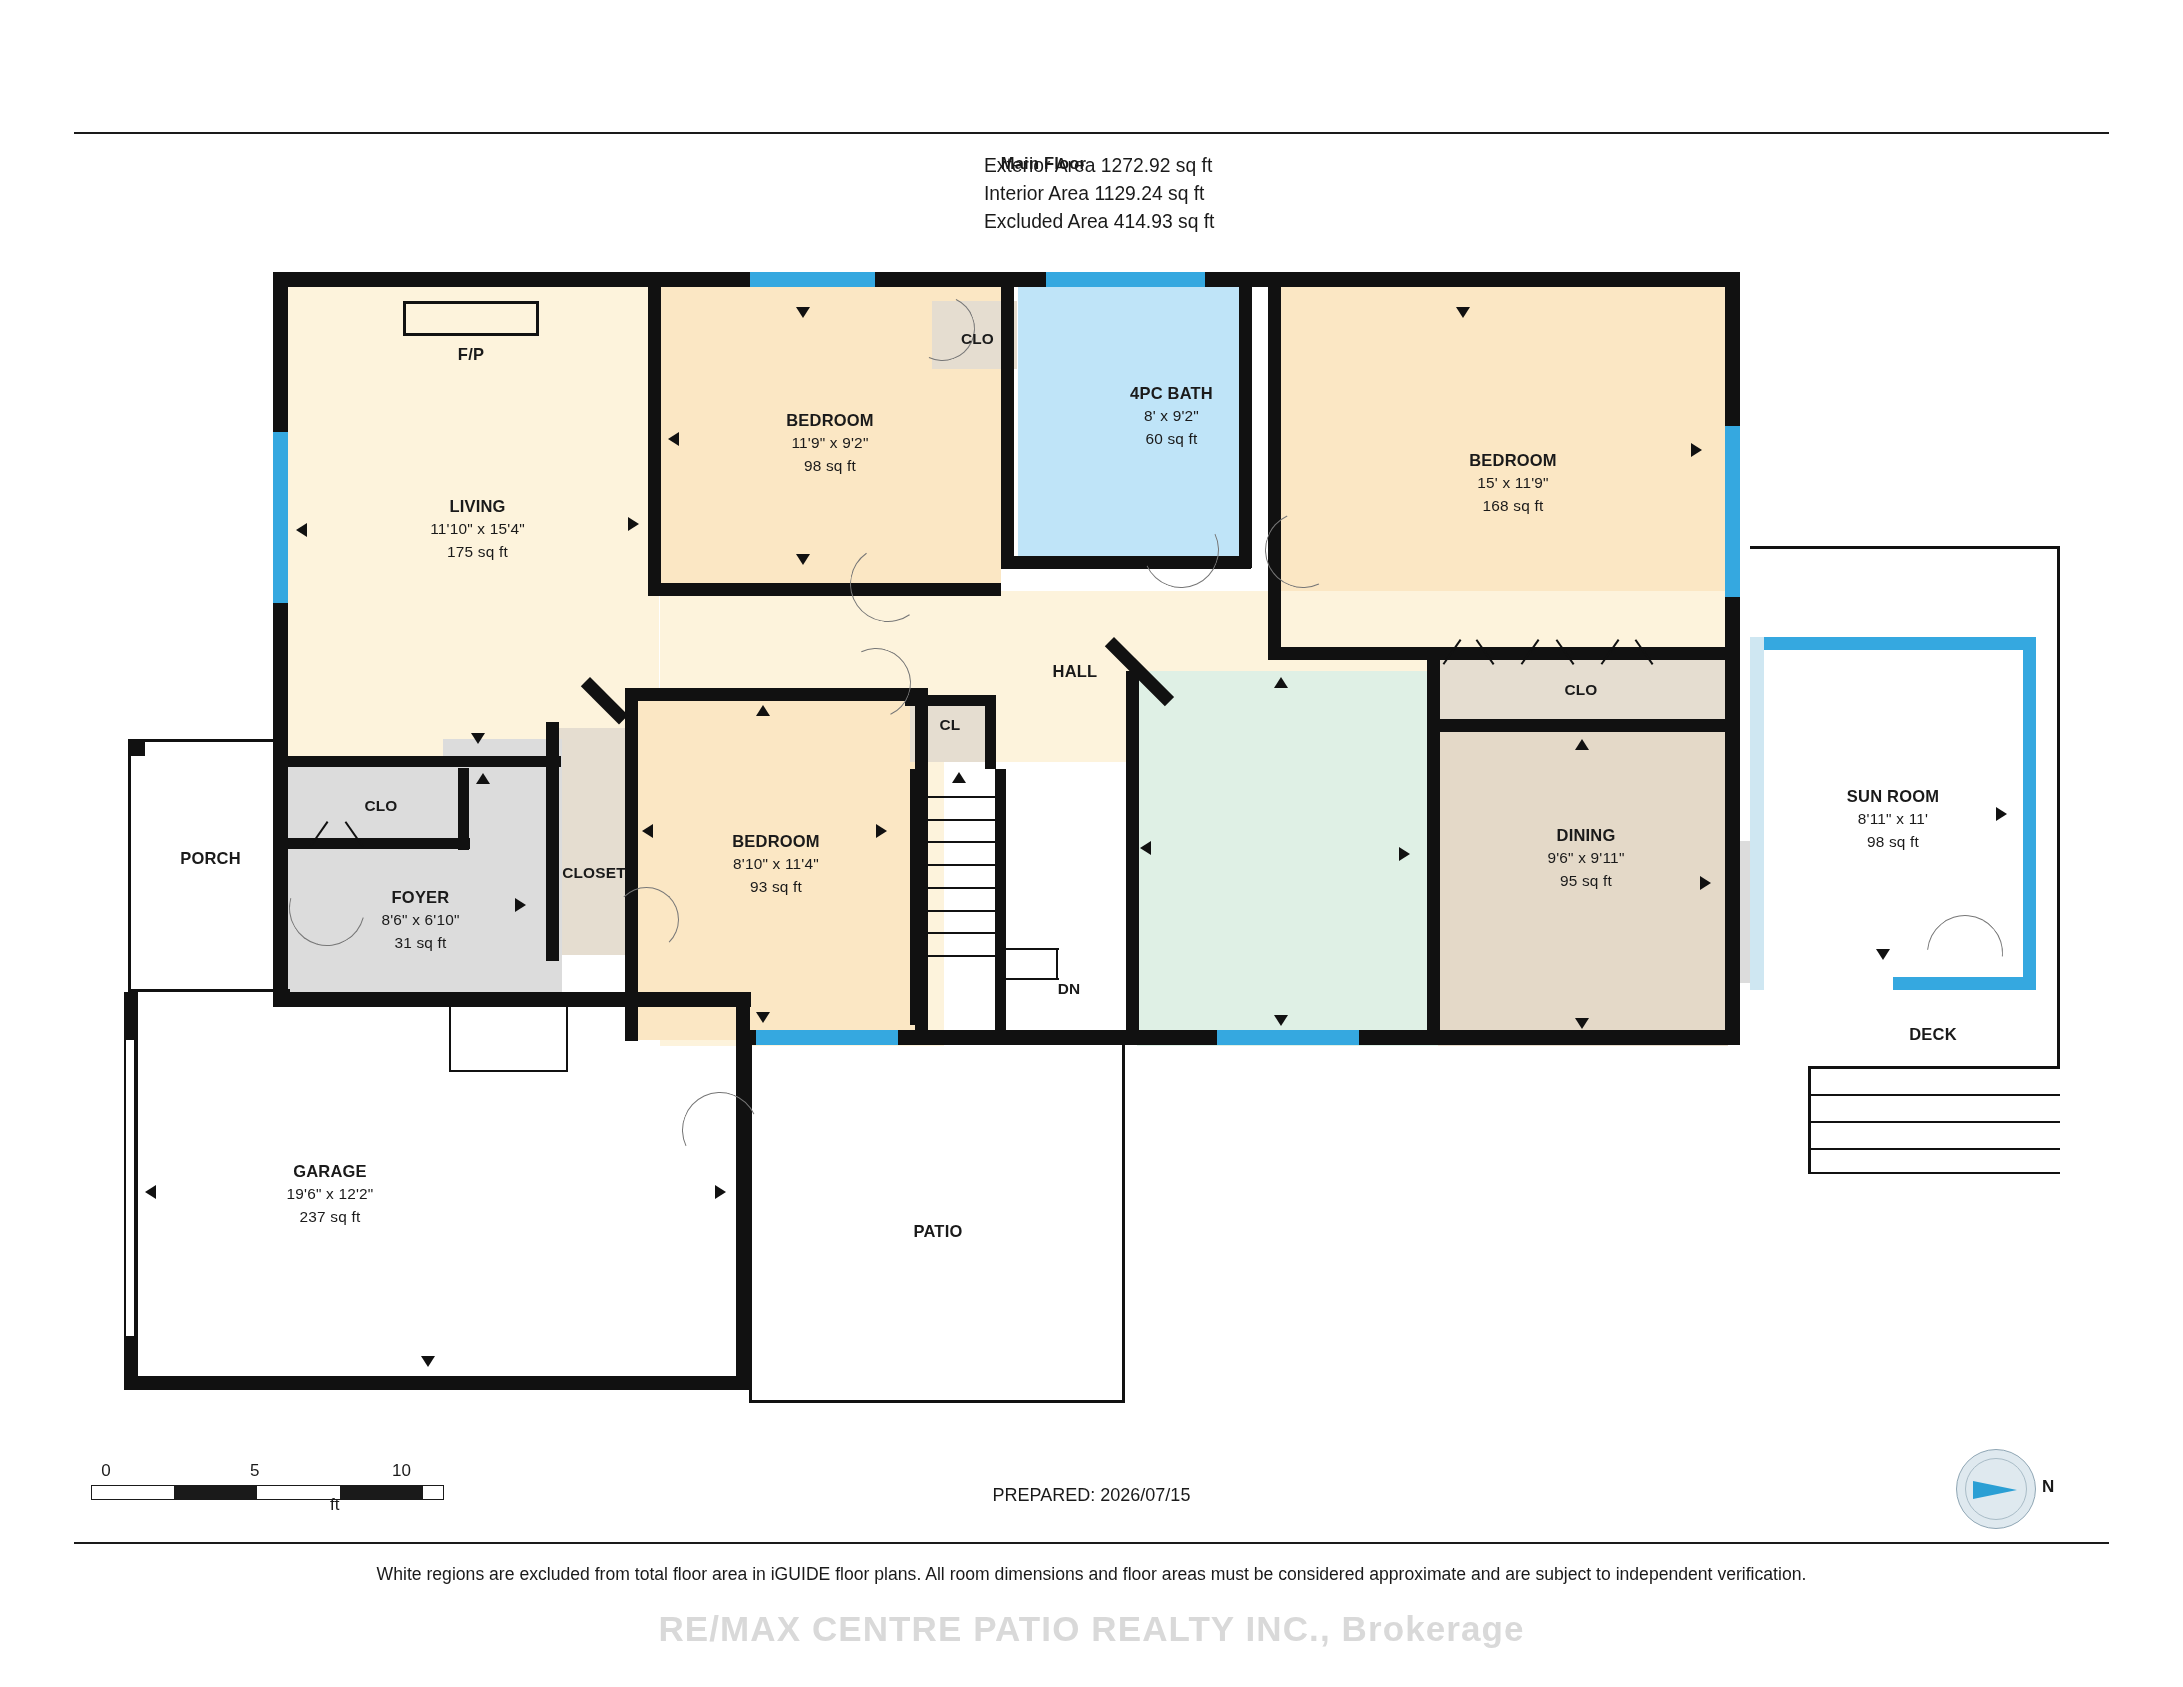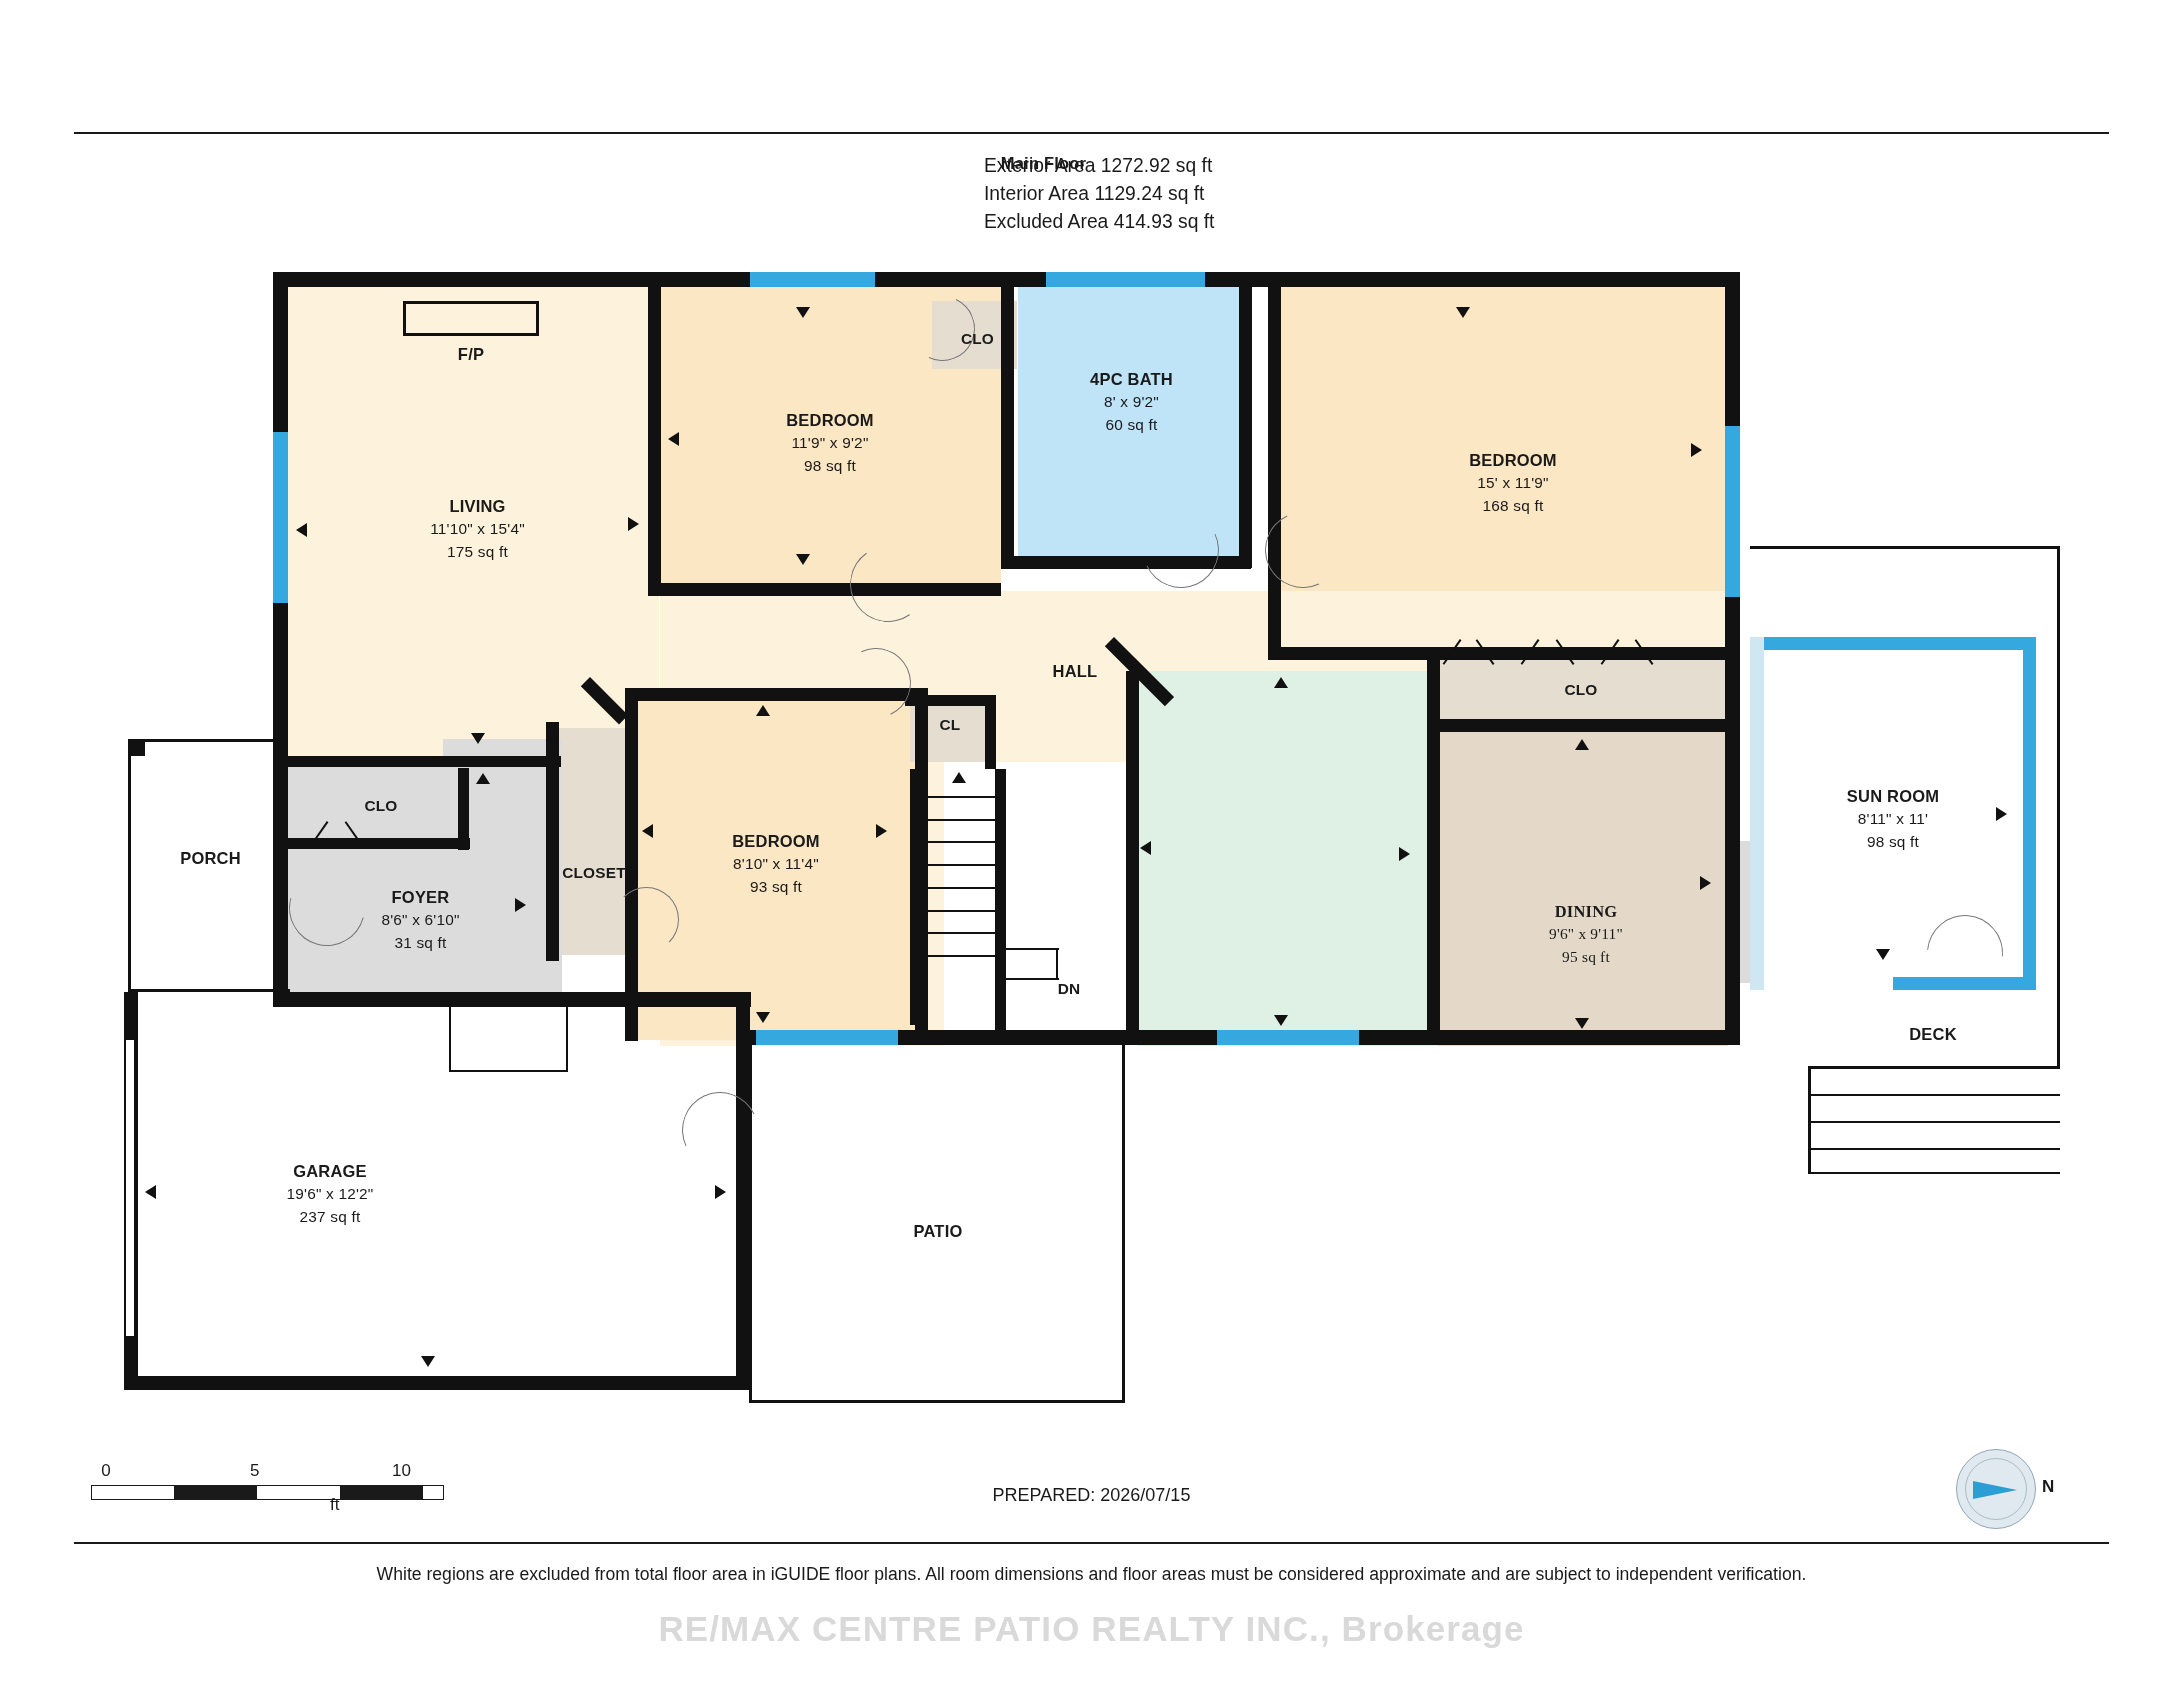--- a/index.html
+++ b/index.html
@@ -264,21 +264,21 @@
     <div class="lbl" style="left:699px;top:409px;width:262px;">
       <span>BEDROOM</span><br>
       <span class="dim">11'9" x 9'2"</span><br>
       <span class="area">98 sq ft</span>
     </div>
 
     <div class="lbl small" style="left:935px;top:329px;width:85px;">
       <span>CLO</span>
     </div>
 
-    <div class="lbl" style="left:1018px;top:368px;width:227px;">
+    <div class="lbl" style="left:1018px;top:382px;width:227px;padding-left:40px;">
       <span>4PC BATH</span><br>
       <span class="dim">8' x 9'2"</span><br>
       <span class="area">60 sq ft</span>
     </div>
 
     <div class="lbl" style="left:1382px;top:449px;width:262px;">
       <span>BEDROOM</span><br>
       <span class="dim">15' x 11'9"</span><br>
       <span class="area">168 sq ft</span>
     </div>
@@ -299,21 +299,21 @@
       <span>CLOSET</span>
     </div>
 
     <div class="lbl" style="left:651px;top:830px;width:250px;">
       <span>BEDROOM</span><br>
       <span class="dim">8'10" x 11'4"</span><br>
       <span class="area">93 sq ft</span>
     </div>
 
 
-    <div class="lbl" style="left:1461px;top:901px;width:250px;font-family:Liberation Serif, serif;">
+    <div class="lbl" style="left:1461px;top:824px;width:250px;">
       <span>DINING</span><br>
       <span class="dim">9'6" x 9'11"</span><br>
       <span class="area">95 sq ft</span>
     </div>
 
     <div class="lbl" style="left:1768px;top:785px;width:250px;">
       <span>SUN ROOM</span><br>
       <span class="dim">8'11" x 11'</span><br>
       <span class="area">98 sq ft</span>
     </div>

